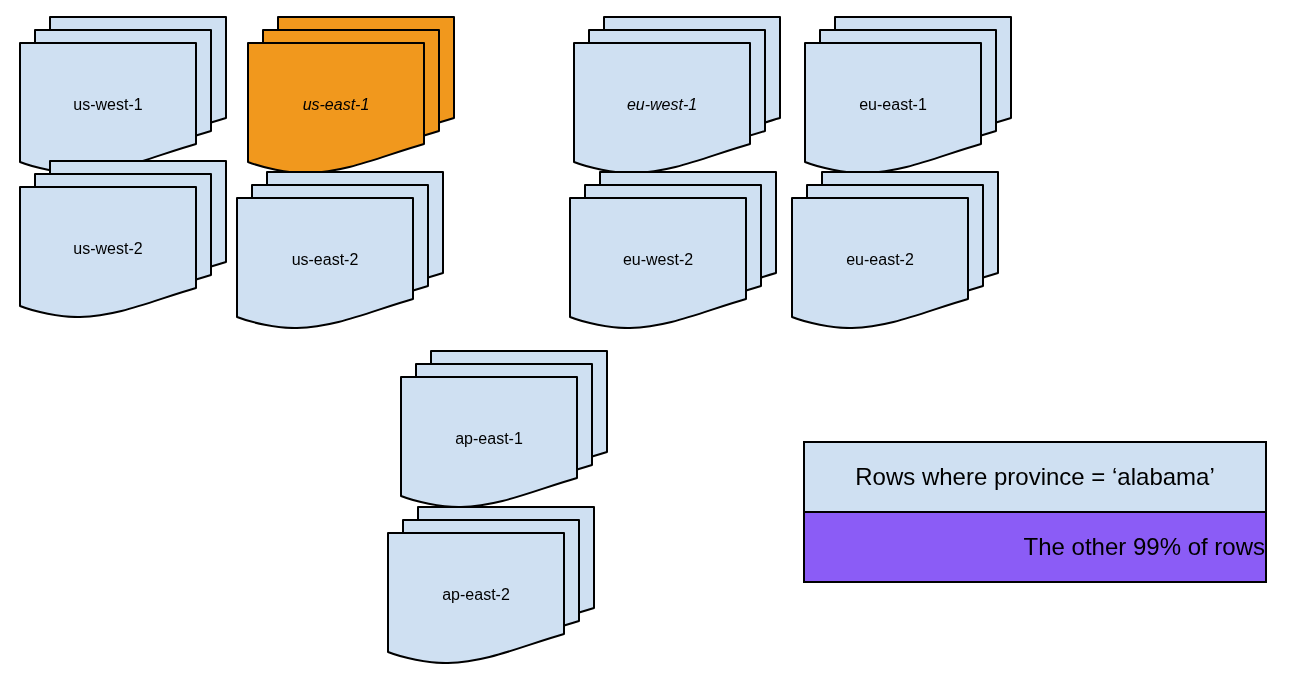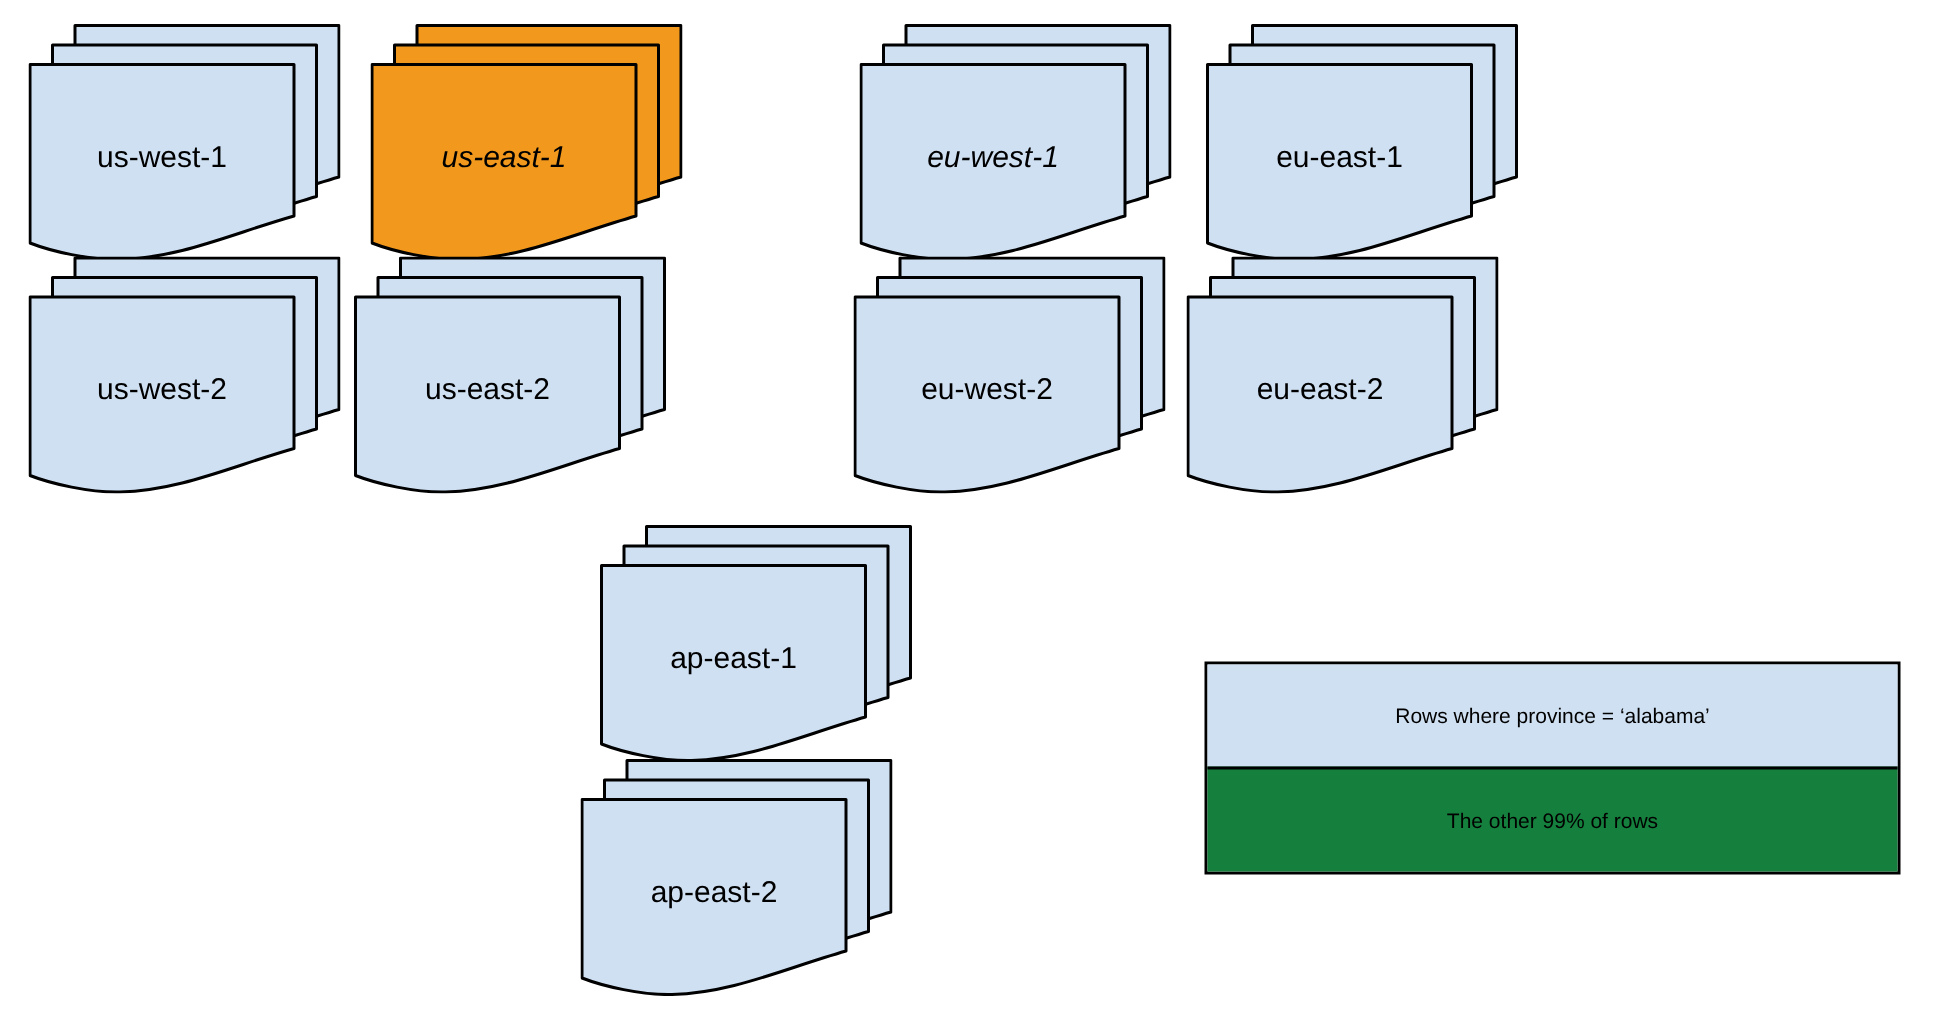--- a/index.html
+++ b/index.html
@@ -33,41 +33,41 @@
   }
   .stack-label {
     position: absolute;
     left: 1px;
     top: 27px;
     width: 176px;
     height: 124px;
     display: flex;
     align-items: center;
     justify-content: center;
-    font-size: 20px;
+    font-size: 16px;
     color: #000000;
     pointer-events: none;
     white-space: nowrap;
   }
   .legend {
     position: absolute;
     left: 803px;
     top: 441px;
     width: 460px;
     height: 138px;
     border: 2px solid #000000;
     display: flex;
     flex-direction: column;
   }
   .legend-row {
     flex: 1;
     display: flex;
     align-items: center;
     justify-content: center;
-    font-size: 14px;
+    font-size: 24px;
     color: #000000;
   }
   .legend-row + .legend-row {
     border-top: 2px solid #000000;
   }
 </style>
 </head>
 <body>
 
 <div id="canvas">
@@ -98,21 +98,21 @@
     <div class="stack-label">eu-west-1</div>
   </div>
       <div class="stack" style="left: 804px; top: 16px; text-align: right;">
     <svg width="208" height="158" viewBox="0 0 208 158">
       <path class="sheet s3" transform="translate(31,1)" d="M0,0 H176 V101 C134,113 100,129 60,130 C40,130.5 14,124.5 0,119 Z" fill="#CFE0F2"></path>
       <path class="sheet s2" transform="translate(16,14)" d="M0,0 H176 V101 C134,113 100,129 60,130 C40,130.5 14,124.5 0,119 Z" fill="#CFE0F2"></path>
       <path class="sheet s1" transform="translate(1,27)" d="M0,0 H176 V101 C134,113 100,129 60,130 C40,130.5 14,124.5 0,119 Z" fill="#CFE0F2"></path>
     </svg>
     <div class="stack-label">eu-east-1</div>
   </div>
-      <div class="stack" style="left: 19px; top: 171px; padding-left: 48px;">
+      <div class="stack" style="left: 19px; top: 160px; padding-left: 48px;">
     <svg width="208" height="158" viewBox="0 0 208 158">
       <path class="sheet s3" transform="translate(31,1)" d="M0,0 H176 V101 C134,113 100,129 60,130 C40,130.5 14,124.5 0,119 Z" fill="#CFE0F2"></path>
       <path class="sheet s2" transform="translate(16,14)" d="M0,0 H176 V101 C134,113 100,129 60,130 C40,130.5 14,124.5 0,119 Z" fill="#CFE0F2"></path>
       <path class="sheet s1" transform="translate(1,27)" d="M0,0 H176 V101 C134,113 100,129 60,130 C40,130.5 14,124.5 0,119 Z" fill="#CFE0F2"></path>
     </svg>
     <div class="stack-label">us-west-2</div>
   </div>
       <div class="stack" style="left: 236px; top: 171px;">
     <svg width="208" height="158" viewBox="0 0 208 158">
       <path class="sheet s3" transform="translate(31,1)" d="M0,0 H176 V101 C134,113 100,129 60,130 C40,130.5 14,124.5 0,119 Z" fill="#CFE0F2"></path>
@@ -152,18 +152,18 @@
       <path class="sheet s1" transform="translate(1,27)" d="M0,0 H176 V101 C134,113 100,129 60,130 C40,130.5 14,124.5 0,119 Z" fill="#CFE0F2"></path>
     </svg>
     <div class="stack-label">ap-east-2</div>
   </div>
     </div>
 
   <div class="legend">
     <div class="legend-row" id="legend-row-0" style="background: rgb(207, 224, 242);">
       <span>Rows where province = ‘alabama’</span>
     </div>
-    <div class="legend-row" id="legend-row-1" style="background: #15803d;">
+    <div class="legend-row" id="legend-row-1" style="background: #8b5cf6; justify-content: flex-end;">
       <span>The other 99% of rows</span>
     </div>
   </div>
 
 </div>
 
 </body></html>

